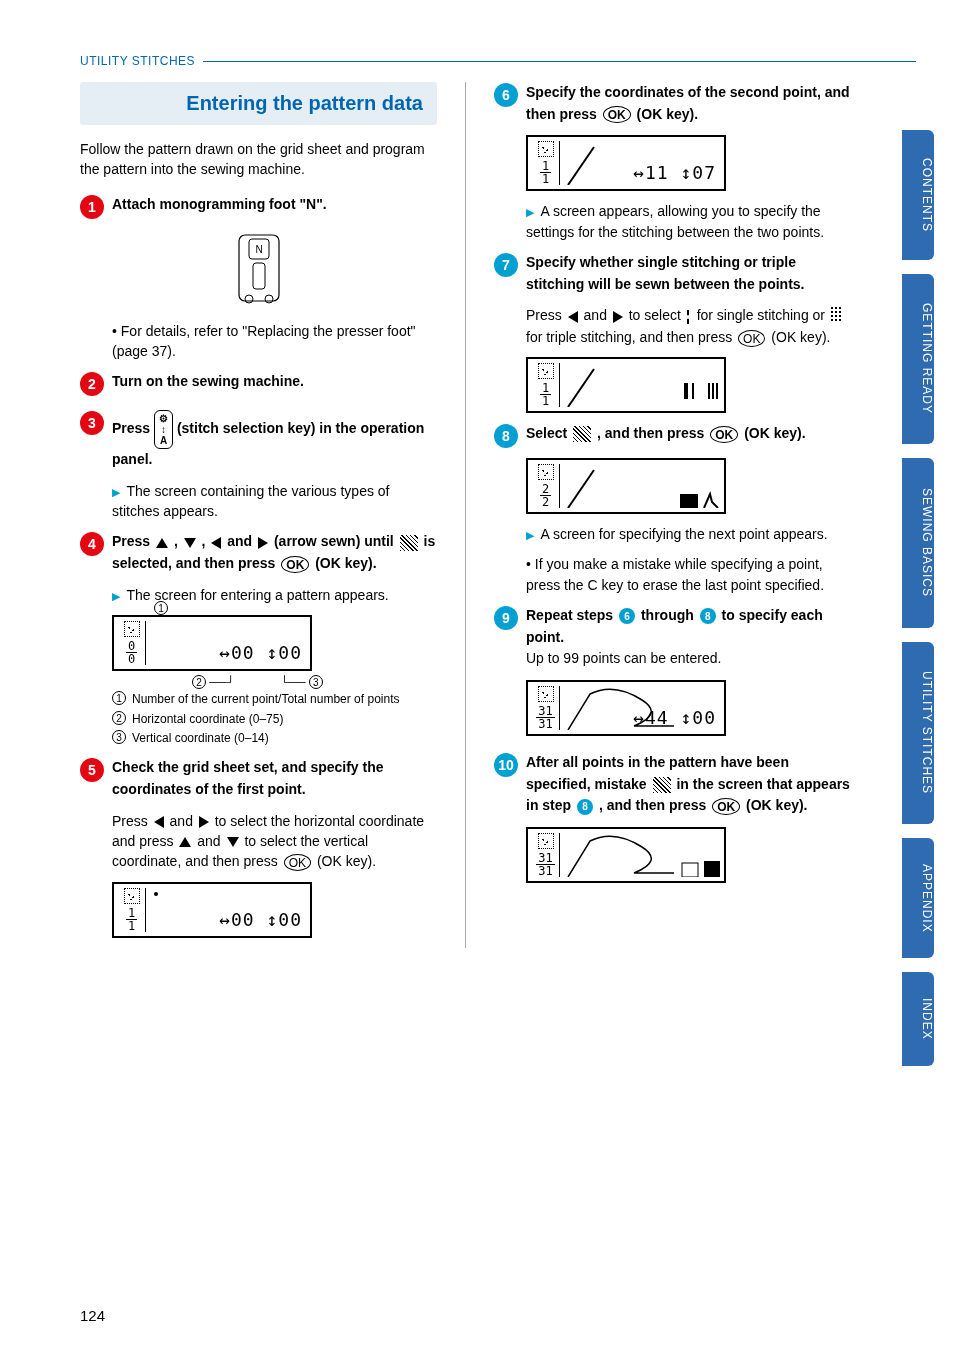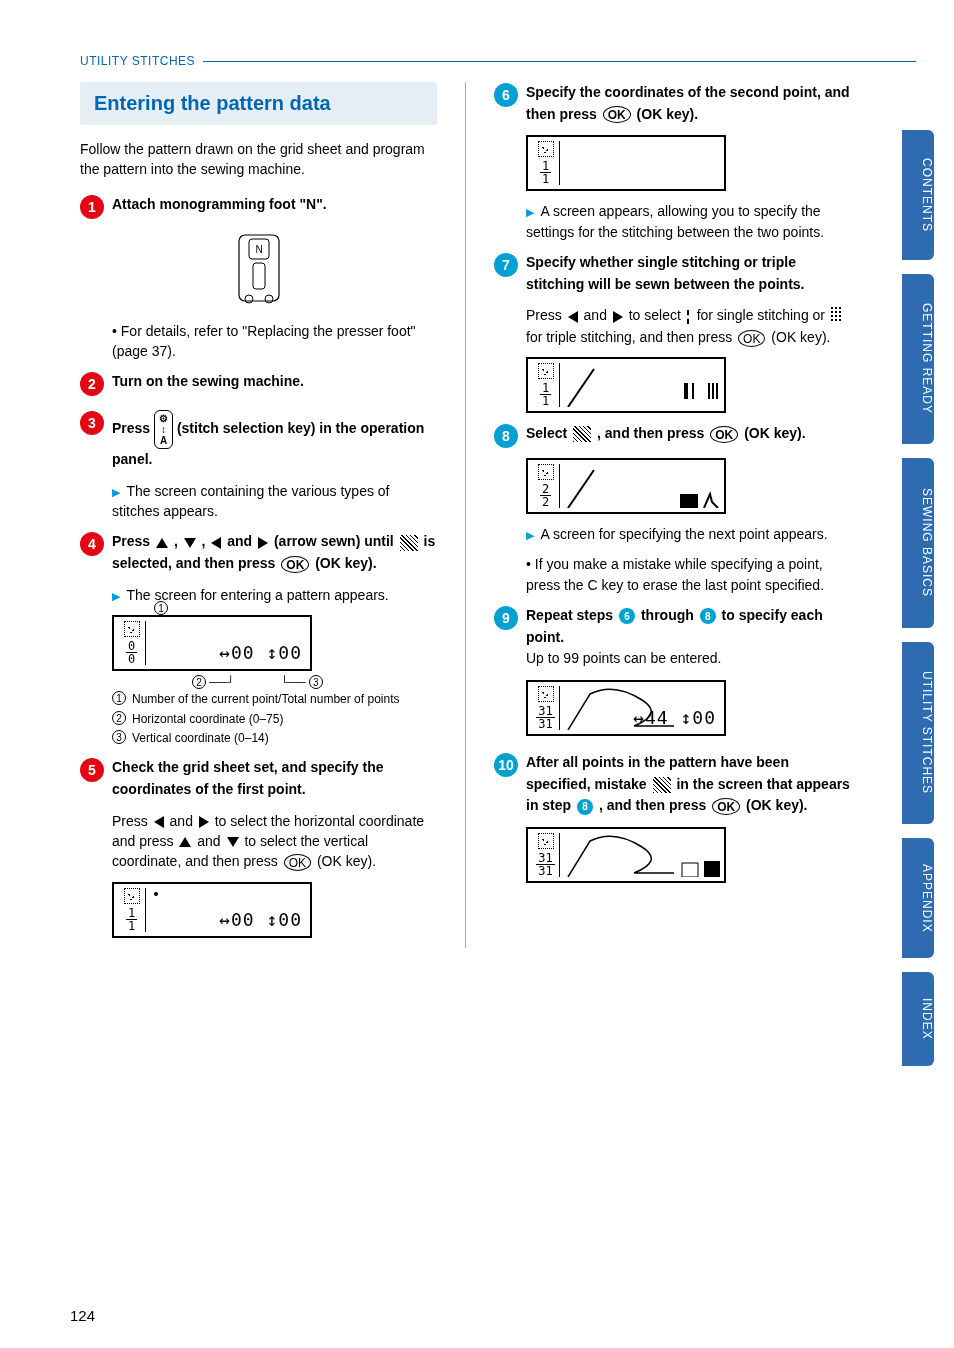--- a/index.html
+++ b/index.html
@@ -43,20 +43,21 @@
     background: #aaa;
     margin: 0 0;
     align-self: stretch;
   }
   .section-title-box {
     background: #e6eef5;
     border-radius: 3px;
     padding: 10px 14px;
     margin-bottom: 14px;
     position: relative;
+    text-align: right;
   }
   .section-title-box h2 {
     color: #0066b3;
     font-size: 20px;
     font-weight: bold;
   }
   .intro-text {
     font-size: 14px;
     line-height: 1.45;
     margin-bottom: 14px;
@@ -193,21 +194,21 @@
     border: 1px solid #000;
     border-radius: 50%;
     width: 14px; height: 14px;
     font-size: 10px;
     line-height: 13px;
     text-align: center;
   }
   .page-num {
     position: absolute;
     bottom: 24px;
-    left: 70px;
+    left: 80px;
     font-size: 15px;
   }
   
   .tabs {
     position: absolute;
     right: 20px;
     top: 130px;
     display: flex;
     flex-direction: column;
     gap: 14px;
@@ -425,20 +426,26 @@
         </div>
       </div>
       <div class="lcd">
         <div class="lcd-left">
           <div class="mono-icon"></div>
           <div class="frac">
               <div class="top">1</div>
               <div>1</div>
             </div>
         </div>
+        <div class="lcd-body">
+          <svg class="small-draw">
+              <line x1="4" y1="44" x2="30" y2="6" stroke="#000" stroke-width="2"></line>
+            </svg>
+          <div class="lcd-coord">↔11 ↕07</div>
+        </div>
       </div>
       <div class="sub"><span class="tri">A screen appears, allowing you to specify the settings for the stitching between the two points.</span></div>
 
       <div class="step">
         <div class="step-num cyan">7</div>
         <div class="step-body"><span class="lead">Specify whether single stitching or triple stitching will be sewn between the points.</span></div>
       </div>
       <div class="sub">
         <span>Press </span>
         <span class="arrow-left"></span><span> and </span>

